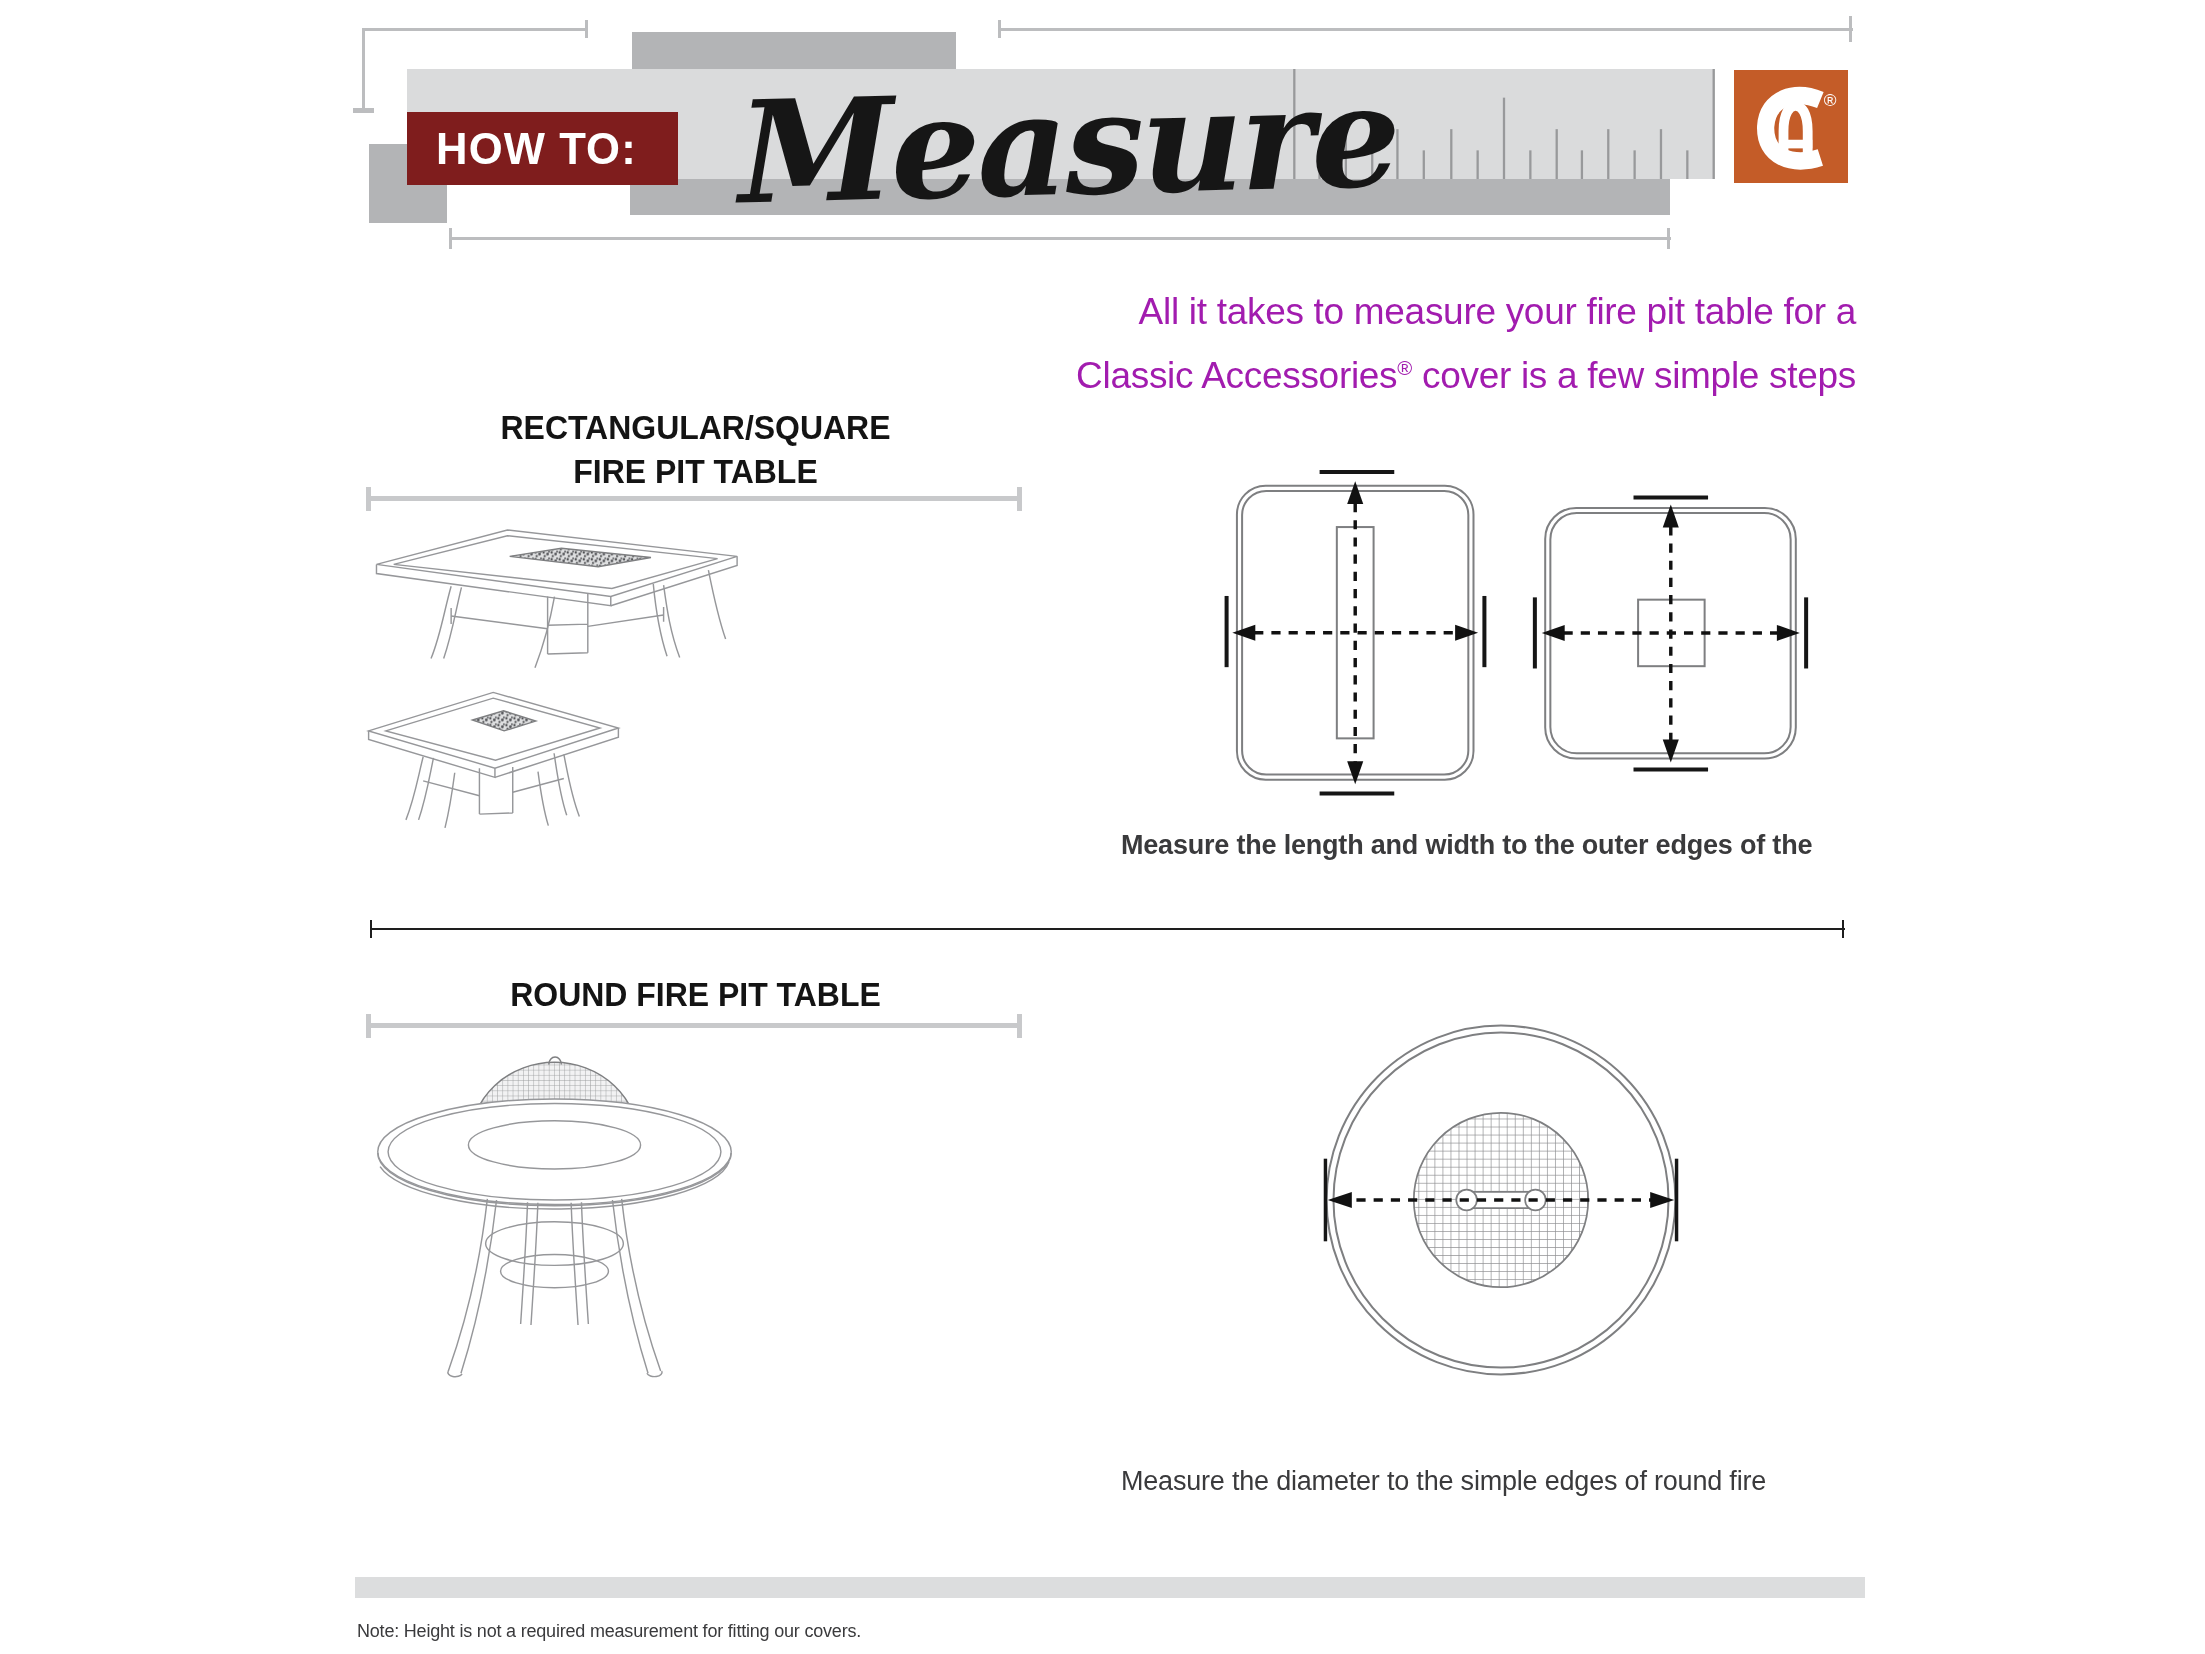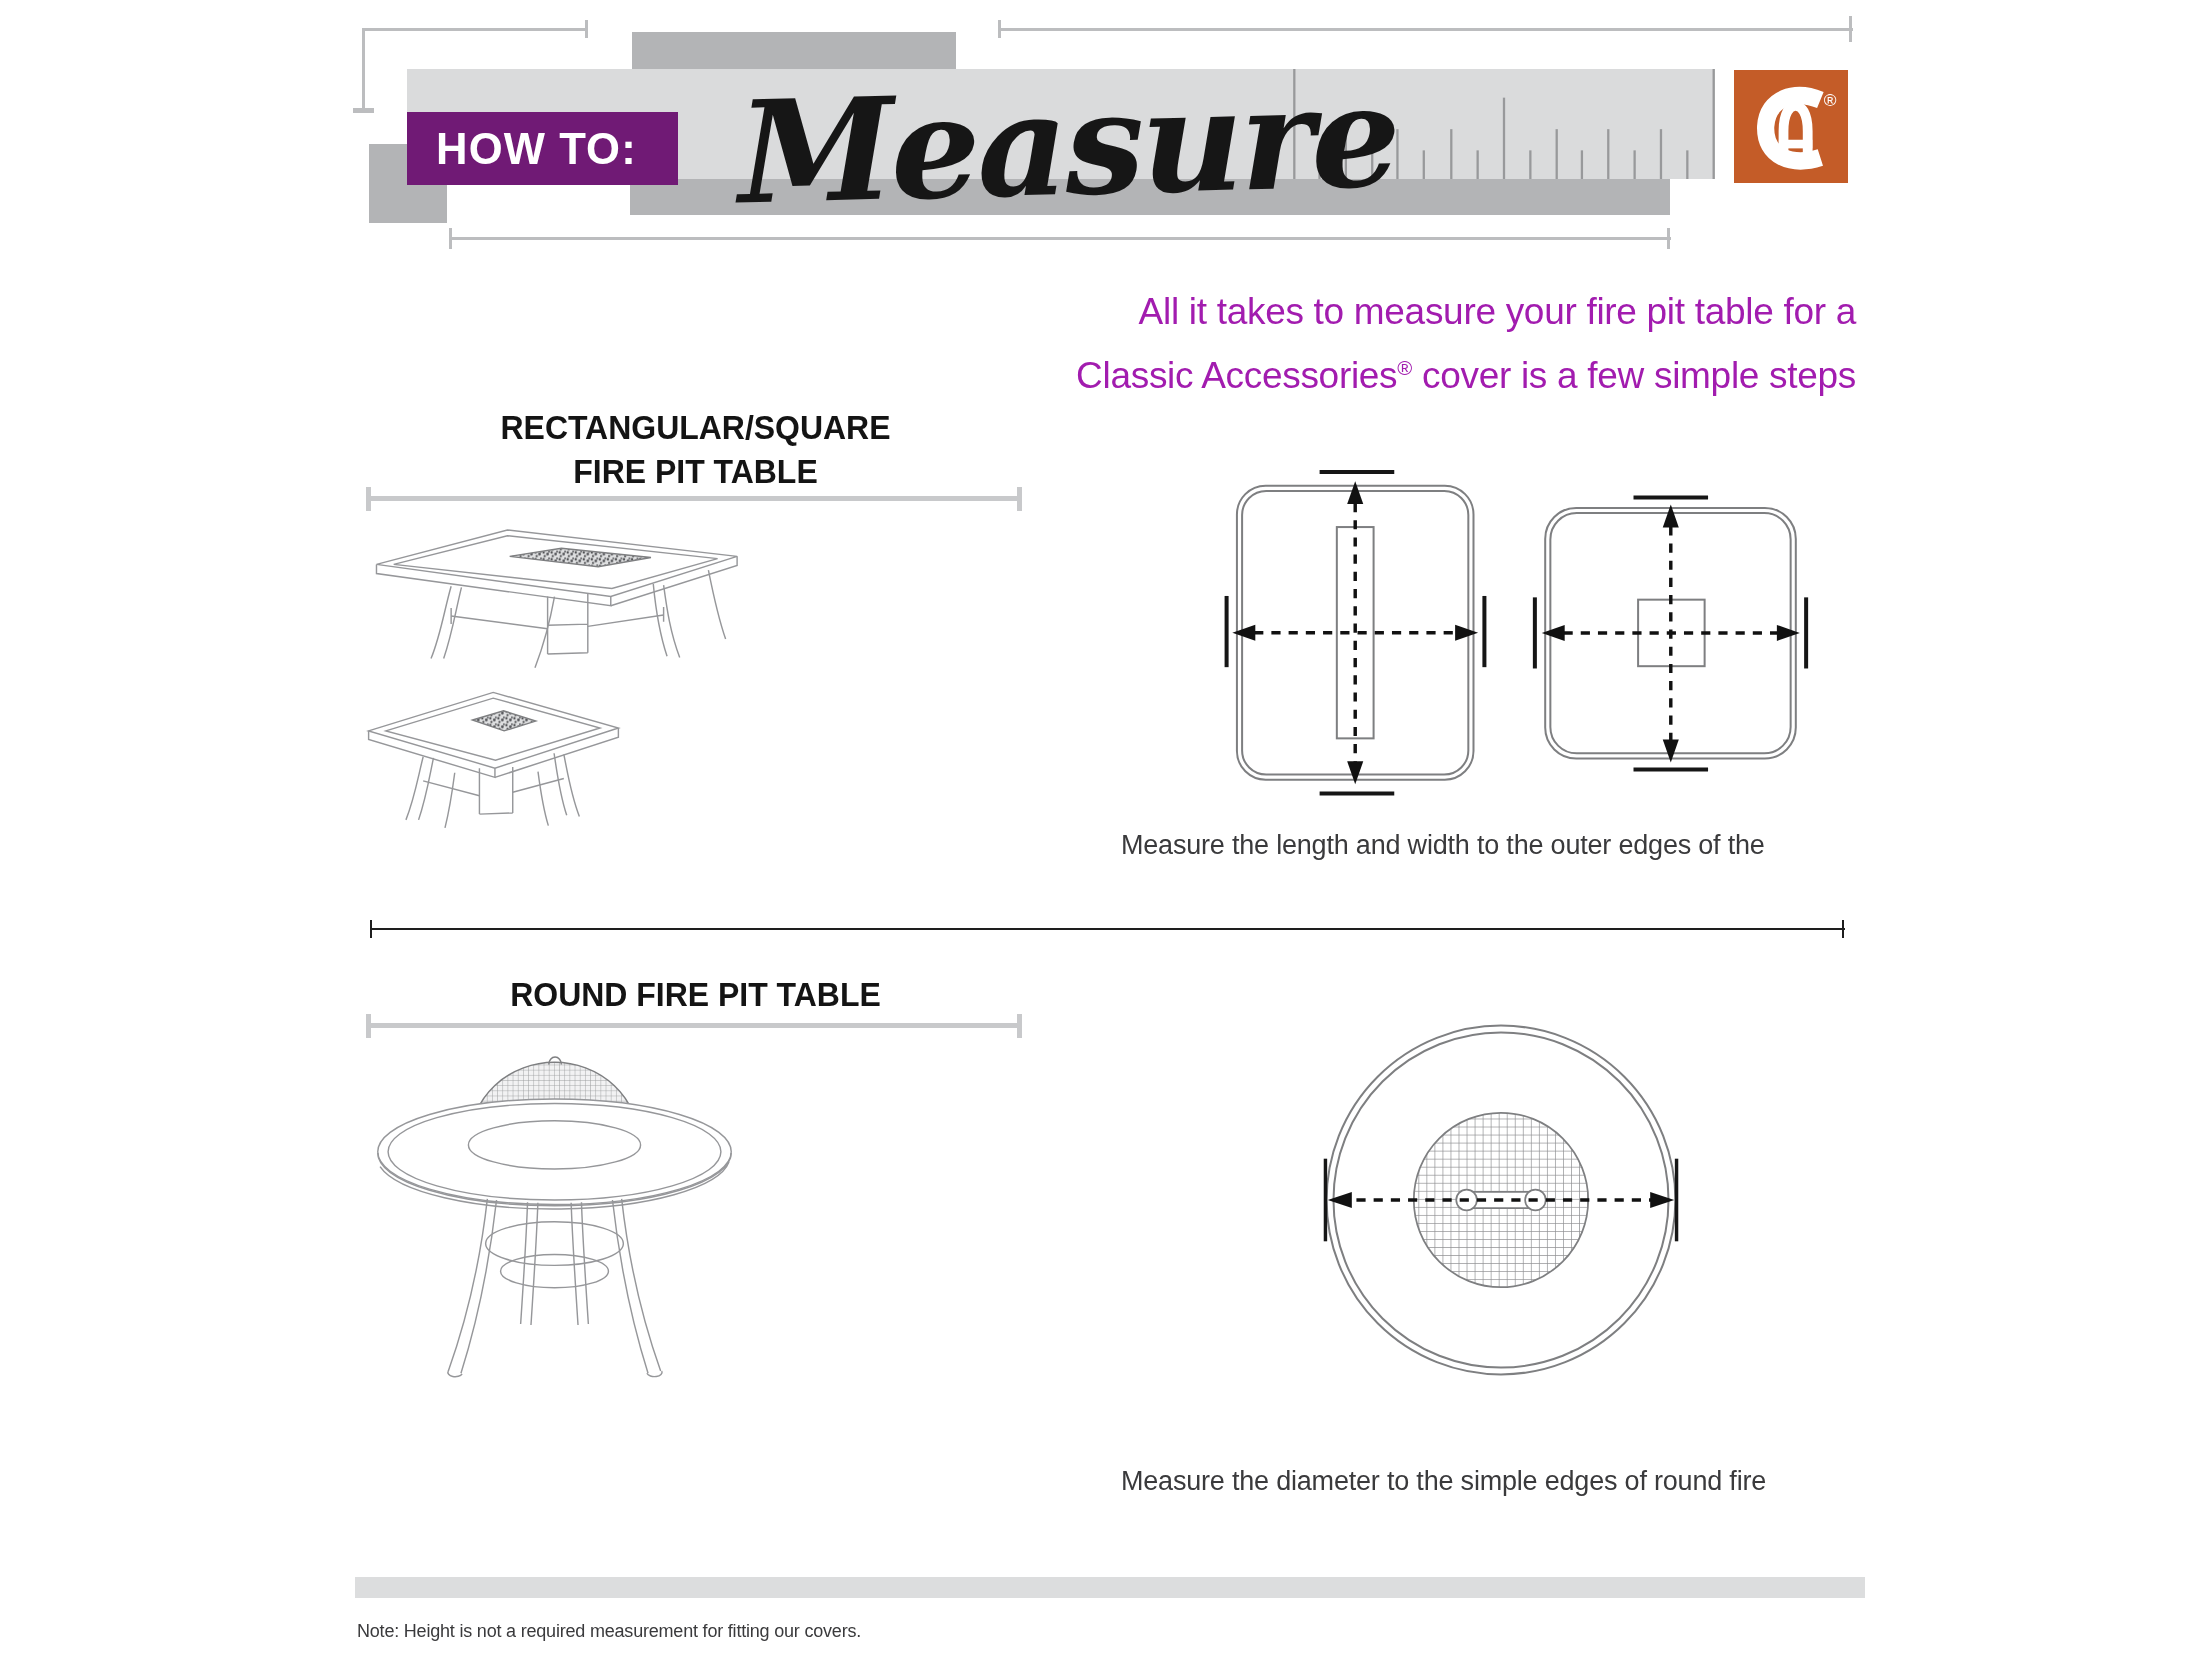--- a/index.html
+++ b/index.html
@@ -2,21 +2,21 @@
 <html style="font-size:9.2px"><head>
 <meta charset="utf-8">
 <style>
   html,body{margin:0;padding:0;background:#ffffff;}
   .page{position:relative;width:2205px;height:1655px;background:#ffffff;overflow:hidden;
         font-family:"Liberation Sans", sans-serif;color:#2f2f31;}
   .abs{position:absolute;}
   
   .band-light{background:#dadbdc;}
   .band-med{background:#b3b4b6;}
-  .kicker-box{background:#701a75;display:flex;align-items:center;}
+  .kicker-box{background:#7f1d1d;display:flex;align-items:center;}
   .kicker-text{color:#ffffff;font-weight:bold;font-size:45px;letter-spacing:1.1px;padding-left:30px;
                transform:scaleX(.97);transform-origin:left center;white-space:nowrap;}
   .script-title{font-family:"DejaVu Serif", serif;font-style:italic;font-weight:bold;
                 font-size:141px;color:#161616;white-space:nowrap;transform:rotate(-1.5deg);
                 letter-spacing:-3.4px;line-height:1;}
   .bracket{background:#bcbdbf;}
   
   .intro{font-size:37px;line-height:56px;color:#a21caf;text-align:right;letter-spacing:-0.3px;}
   .intro sup{font-size:55%;vertical-align:super;}
   .sec-title{font-weight:bold;font-size:34px;line-height:44px;color:#141414;text-align:center;
@@ -195,21 +195,21 @@
       </g>
       <line x1="243" y1="58" x2="243" y2="432" stroke="#111111" stroke-width="6" stroke-dasharray="16 14"></line>
       <polygon points="243,20 229,60 257,60" fill="#111111"></polygon>
       <polygon points="243,470 229,430 257,430" fill="#111111"></polygon>
       <line x1="56" y1="244" x2="430" y2="244" stroke="#111111" stroke-width="6" stroke-dasharray="16 14"></line>
       <polygon points="18,244 58,230 58,258" fill="#111111"></polygon>
       <polygon points="468,244 428,230 428,258" fill="#111111"></polygon>
     </g>
   </svg>
 
-  <div class="abs caption" style="left:1121px;top:827px;width:861px;">
+  <div class="abs caption" style="left:1121px;top:827px;width:861px;font-weight:bold;">
     <div>Measure the length and width to the outer edges of the</div>
   </div>
 
   <div class="abs divider" style="left:370px;top:928px;width:1475px;height:2.3px;"></div>
   <div class="abs divider" style="left:370px;top:920px;width:2.3px;height:18.4px;"></div>
   <div class="abs divider" style="left:1842px;top:920px;width:2.3px;height:18.4px;"></div>
 
   <div class="abs sec-title" style="left:368px;top:972px;width:655px;">
     <div>ROUND FIRE PIT TABLE</div>
   </div>

